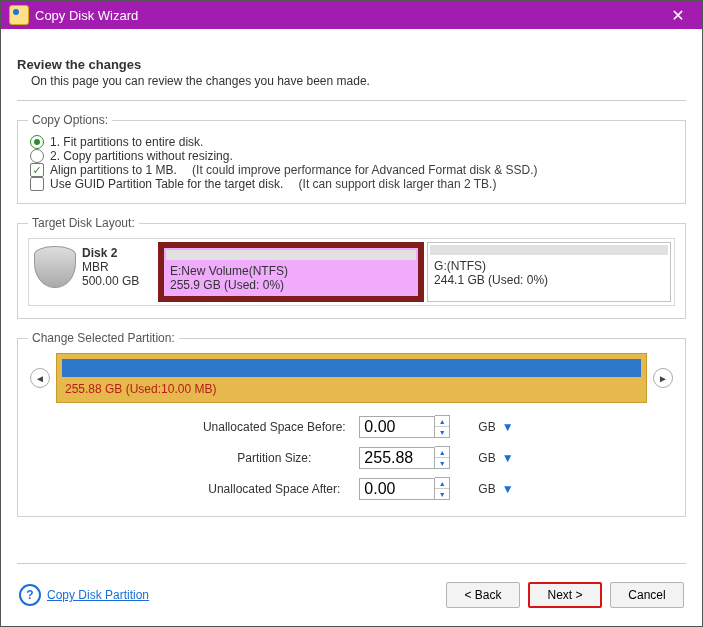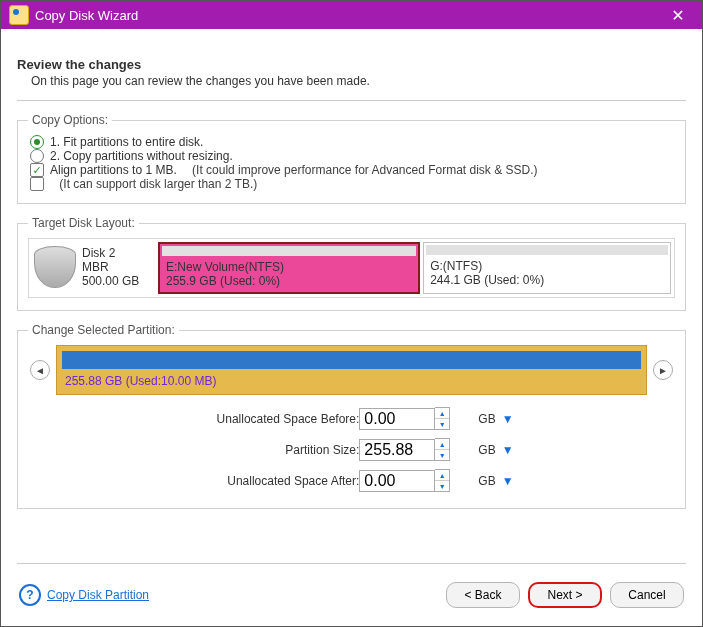--- a/index.html
+++ b/index.html
@@ -19,47 +19,47 @@
 .radio,.check{width:12px;height:12px;border:1px solid #777;display:inline-flex;align-items:center;justify-content:center}
 .radio{border-radius:50%}
 .radio.sel{border-color:#2e8b2e}
 .radio.sel:after{content:"";width:6px;height:6px;border-radius:50%;background:#2e8b2e}
 .check{border-radius:2px}
 .check.sel:after{content:"✓";color:#2e8b2e;font-size:11px;line-height:10px}
 .hint{color:#404040}
 .disklayout{display:flex;align-items:stretch;border:1px solid #d8d8d8;padding:3px}
 .diskicon{width:40px;height:40px;margin:4px 6px 0 2px;border-radius:50% 50% 48% 48%/20% 20% 60% 60%;background:linear-gradient(#ddd,#aaa);border:1px solid #999}
 .diskinfo{min-width:70px;padding:4px 6px 0 0}
-.diskinfo .name{font-weight:400}
+.diskinfo .name{font-weight:700}
 .partitions{flex:1;display:flex;gap:3px}
 .part{border:1px solid #c2c2c2;flex:1;display:flex;flex-direction:column}
 .part .bar{height:10px;background:#e1e1e1;margin:2px}
 .part .lbl{padding:2px 6px 4px;font-size:12px}
-.part.active{border:2px solid #7f1d1d;background:#ec4899}
+.part.active{border:6px solid #7f1d1d;background:#f0abfc}
 .slider-area{display:flex;align-items:center}
 .scrollbtn{width:18px;height:18px;border:1px solid #aaa;border-radius:50%;display:flex;align-items:center;justify-content:center;font-size:10px;color:#444;background:#fff;margin:2px}
 .selpart{flex:1;background:#e6b94d;border:1px solid #c89a2e;margin:0 4px;padding:0 0 6px}
 .selpart .fill{height:18px;background:#2f77c8;margin:5px}
-.selpart .txt{padding:0 8px;color:#6d28d9}
+.selpart .txt{padding:0 8px;color:#b91c1c}
 .controls{display:flex;flex-direction:column;align-items:center;margin-top:8px}
 .row{display:flex;align-items:center;margin:4px 0}
-.row .lab{width:170px;text-align:right}
+.row .lab{width:170px;text-align:center}
 .spin{display:flex;align-items:center}
 .spin input{width:66px;height:20px;border:1px solid #aaa;padding:0 4px;font-size:16px}
 .spin .btns{display:flex;flex-direction:column;border:1px solid #aaa;border-left:none}
 .spin .btns span{width:14px;height:10px;display:flex;align-items:center;justify-content:center;font-size:7px;color:#1a6ed8;border-bottom:1px solid #ccc}
 .spin .btns span:last-child{border-bottom:none}
 .unit{margin-left:28px}
 .dd{width:12px;color:#1a6ed8;margin-left:6px}
 .footer{margin-top:auto}
 .footrow{display:flex;align-items:center;padding:6px 2px 10px}
 .helpicon{width:18px;height:18px;border:2px solid #1a6ed8;border-radius:50%;color:#1a6ed8;font-weight:700;display:flex;align-items:center;justify-content:center;margin-right:6px;font-size:12px}
 .link{color:#1a6ed8;text-decoration:underline}
 .btns-right{margin-left:auto;display:flex;gap:8px}
-button.wiz{min-width:74px;height:26px;border:1px solid #b5b5b5;background:#f3f3f3;font-size:12px;border-radius:10px}
+button.wiz{min-width:74px;height:26px;border:1px solid #b5b5b5;background:#f3f3f3;font-size:12px;border-radius:2px}
 button.wiz.primary{border:2px solid #d81414}
 </style>
 </head>
 <body>
 
 <div class="window">
   <div class="titlebar">
     <span class="appicon"></span>
     <span class="title">Copy Disk Wizard</span>
     <span class="close">✕</span>
@@ -73,21 +73,21 @@
       <legend>Copy Options:</legend>
       <label>
           <span class="radio sel"></span>
           <span>1. Fit partitions to entire disk.</span>
         </label>
       <label>
           <span class="radio"></span>
           <span>2. Copy partitions without resizing.</span>
         </label>
       <label><span class="check sel"></span><span>Align partitions to 1 MB.</span>&nbsp;<span class="hint">(It could improve performance for Advanced Format disk &amp; SSD.)</span></label>
-      <label><span class="check"></span>&nbsp;<span class="hint">(It can support disk larger than 2 TB.)</span></label>
+      <label><span class="check"></span><span>Use GUID Partition Table for the target disk.</span>&nbsp;<span class="hint">(It can support disk larger than 2 TB.)</span></label>
     </fieldset>
 
     <fieldset>
       <legend>Target Disk Layout:</legend>
       <div class="disklayout">
         <div class="diskicon"></div>
         <div class="diskinfo">
           <div class="name">Disk 2</div>
           <div>MBR</div>
           <div>500.00 GB</div>

